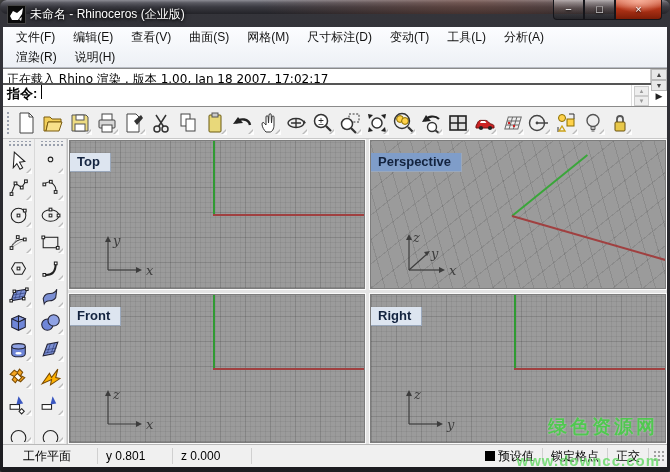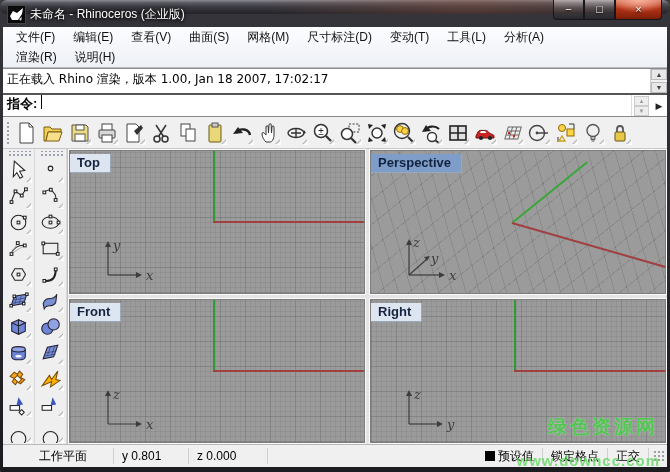--- a/index.html
+++ b/index.html
@@ -20,21 +20,21 @@
     radial-gradient(ellipse 40px 18px at 50% 0%,#f7b09a,transparent 70%),
     linear-gradient(180deg,#e2836a,#b33418 45%,#7d1d07);}
   
   .frame{position:absolute;left:3px;right:3px;top:27px;bottom:5px;background:#f0f0f0;display:flex;flex-direction:column;}
   
   .menubar{height:40px;background:linear-gradient(180deg,#fcfdff,#edf0f5);border-bottom:1px solid #b8bcc4;font-size:12px;color:#111;padding:0 4px;}
   .menu-row{height:20px;display:flex;align-items:center;}
   .menu-item{padding:1px 9px;cursor:default;text-align:right;}
   
   .command{background:#fff;border:1px solid #8a8a8a;border-left:none;border-right:none;}
-  .cmd-history{height:24px;display:flex;font-size:12px;color:#000;}
+  .cmd-history{height:14px;display:flex;font-size:12px;color:#000;}
   .cmd-history-text{flex:1;padding:2px 4px;white-space:nowrap;overflow:hidden;font-family:"DejaVu Sans","Liberation Sans",sans-serif;}
   .cmd-scroll{width:16px;background:#f2f2f2;border-left:1px solid #ccc;display:flex;flex-direction:column;justify-content:space-between;}
   .scr-btn{height:9px;font-size:7px;color:#444;text-align:center;line-height:9px;background:#e8e8e8;border:1px solid #bbb;}
   .cmd-input{height:21px;border-top:2px solid #555;display:flex;align-items:flex-start;font-size:13px;}
   .cmd-label{font-weight:bold;padding:0 2px 0 4px;color:#000;}
   .caret{width:1px;height:14px;background:#000;margin-left:2px;}
   .cmd-input-box{flex:1;height:100%;}
   .spinner{display:flex;align-items:center;height:100%;border-left:1px solid #ddd;}
   .spin-stack{display:flex;flex-direction:column;margin:0 2px;}
   .spin-btn{width:13px;height:8px;font-size:6px;line-height:8px;text-align:center;color:#999;background:#eee;border:1px solid #ccc;}
@@ -56,36 +56,36 @@
   .viewports{flex:1;display:grid;grid-template-columns:1fr 1fr;grid-template-rows:1fr 1fr;gap:5px;padding:1px;background:#e4e4e4;min-width:0;}
   .vp{position:relative;border:1px solid #7d7d7d;box-shadow:0 0 0 1px #fafafa;overflow:hidden;background-color:#9b9b9b;
       background-image:
         repeating-linear-gradient(0deg, rgba(0,0,0,.055) 0 1px, transparent 1px 5px),
         repeating-linear-gradient(90deg, rgba(0,0,0,.055) 0 1px, transparent 1px 5px),
         repeating-linear-gradient(0deg, rgba(0,0,0,.09) 0 1px, transparent 1px 25px),
         repeating-linear-gradient(90deg, rgba(0,0,0,.09) 0 1px, transparent 1px 25px);}
   .vp.persp{background-image:
         repeating-linear-gradient(74deg, rgba(0,0,0,.10) 0 1px, transparent 1px 13px),
         repeating-linear-gradient(141deg, rgba(0,0,0,.10) 0 1px, transparent 1px 19px);}
-  .vp-label{position:absolute;left:0;top:3px;padding:1px 10px 2px 7px;font-size:13px;font-weight:bold;color:#13233f;
+  .vp-label{position:absolute;left:0;top:12px;padding:1px 10px 2px 7px;font-size:13px;font-weight:bold;color:#13233f;
       background:#dde5f0;border-right:1px solid #9aa8bc;border-bottom:1px solid #9aa8bc;z-index:3;}
   .vp-label.active{background:#7f9dc9;}
   .axis-y{position:absolute;left:48.6%;top:0;height:50%;width:2px;background:#2f9b32;z-index:1;}
   .axis-x{position:absolute;left:48.6%;top:calc(50% - 1px);right:0;height:2px;background:#a04040;z-index:1;}
   .p-axis{position:absolute;left:48%;top:50%;height:2px;transform-origin:0 50%;z-index:1;}
   .p-axis.g{width:97px;background:#3aa63a;transform:rotate(-39deg);}
   .p-axis.r{width:160px;background:#a04040;transform:rotate(16deg);}
   .axis-ind{position:absolute;left:26px;bottom:10px;z-index:2;}
   .axis-ind text{font-family:"DejaVu Serif","Liberation Serif",serif;font-style:italic;font-size:13px;fill:#3c3c3c;}
   .axis-ind path,.axis-ind line{stroke:#3c3c3c;stroke-width:1.2;fill:none;}
   .axis-ind .ah{fill:#3c3c3c;stroke:none;}
   
   .statusbar{height:22px;background:#f0f0f0;border-top:1px solid #b8b8b8;display:flex;align-items:center;font-size:12px;color:#000;}
   .sb-pane{padding:0 8px;height:16px;line-height:16px;border-right:1px solid #d0d0d0;white-space:nowrap;}
-  .sb-cplane{width:66px;margin-left:28px;}
+  .sb-cplane{width:66px;margin-left:12px;}
   .sb-x{width:72px}.sb-y{width:58px}.sb-z{width:62px}
   .sb-spacer{flex:1;border:none;}
   .swatch{display:inline-block;width:10px;height:10px;background:#000;margin:0 3px -1px 0;}
   .sb-grip{width:12px;height:12px;margin:0 2px 0 4px;background-image:radial-gradient(#a0a0a0 1.2px,transparent 1.4px);background-size:4px 4px;}
   
   .wm-site{position:absolute;right:12px;bottom:32px;font-size:19px;font-weight:bold;letter-spacing:3px;color:#3fd43f;opacity:.8;z-index:9;text-shadow:0 0 2px rgba(255,255,255,.6);}
   .wm-url{position:absolute;right:10px;bottom:3px;font-size:15px;font-weight:bold;color:#58d858;opacity:.75;z-index:9;letter-spacing:1px;}
 </style>
 </head>
 <body>

